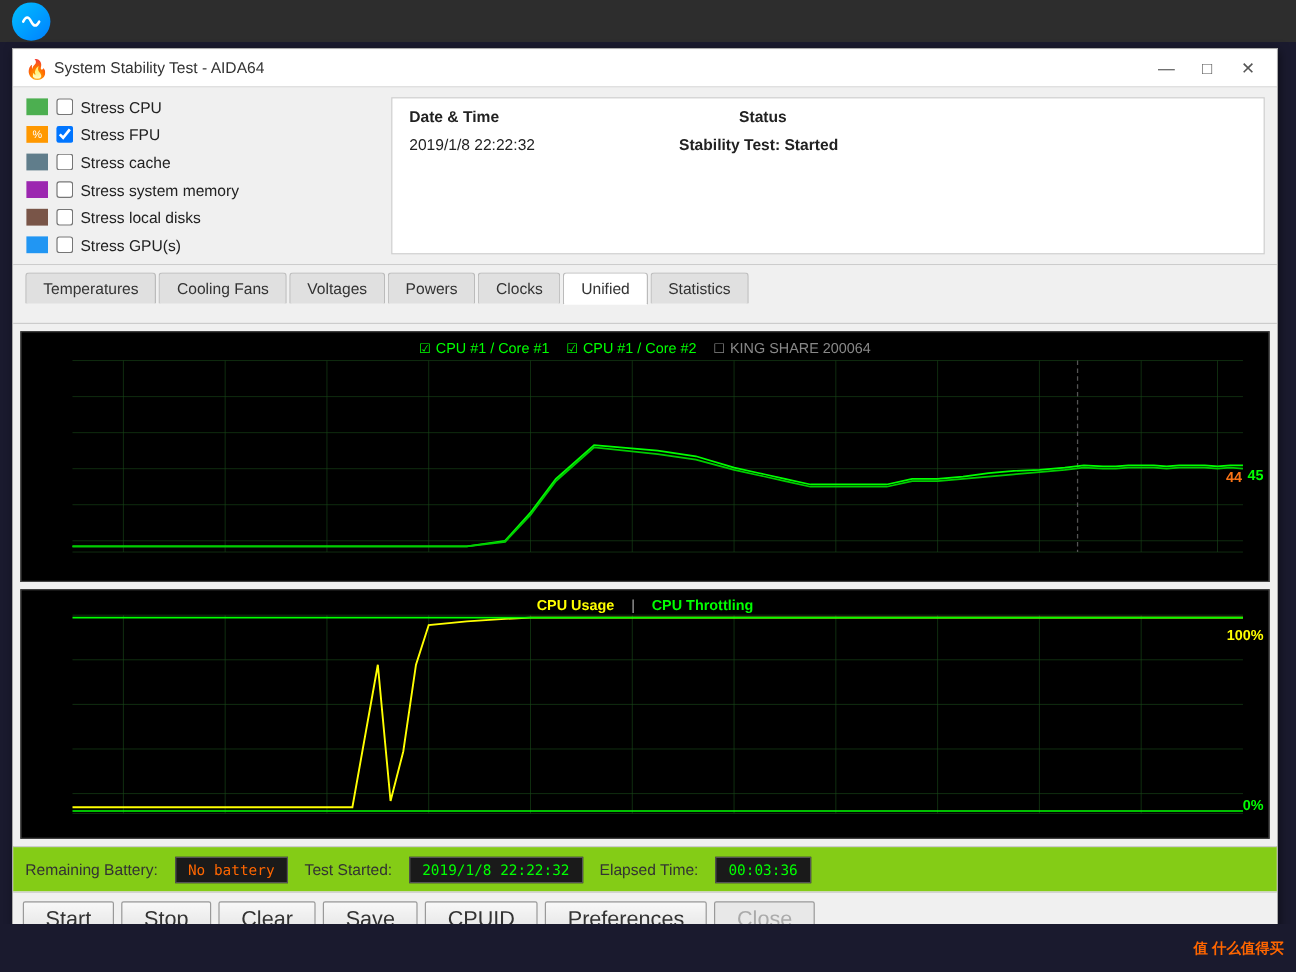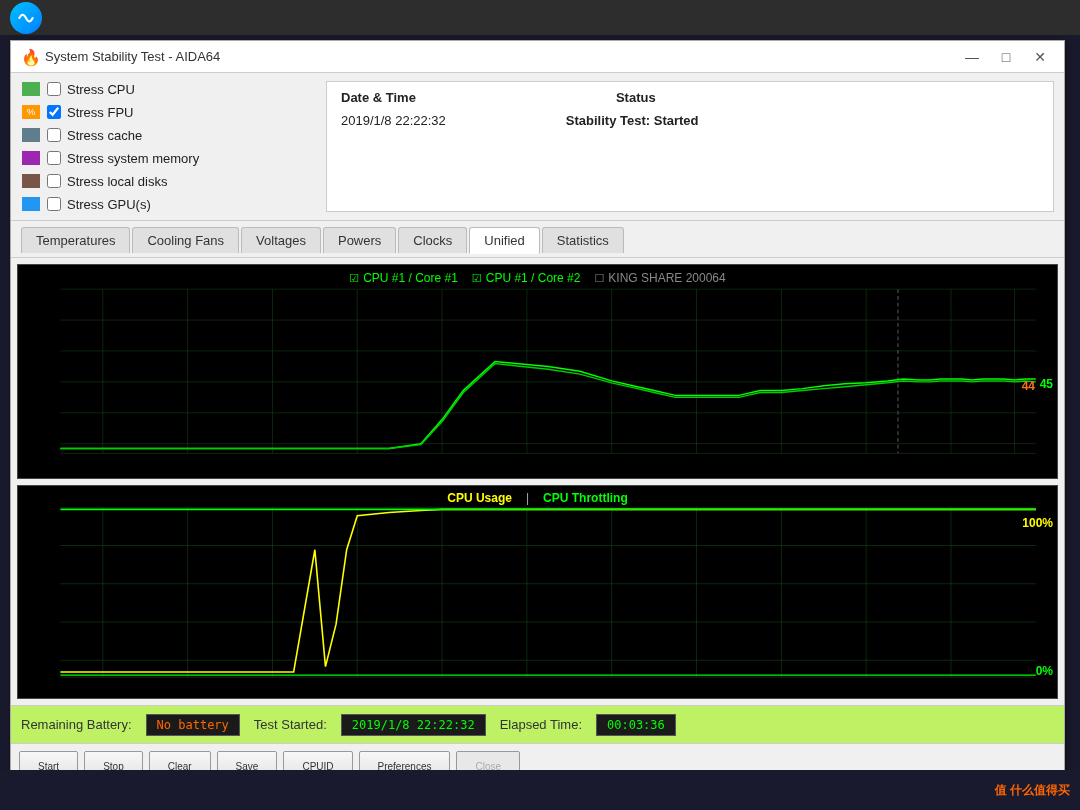--- a/index.html
+++ b/index.html
@@ -164,21 +164,21 @@
       color: #222;
     }
     .ds-status {
       font-weight: 600;
     }
 
     
     .tabs-bar {
       display: flex;
       align-items: flex-end;
-      padding: 6px 10px 4px;
+      padding: 6px 10px 16px;
       background: #f0f0f0;
       border-bottom: 1px solid #ccc;
       gap: 2px;
     }
     .tab {
       padding: 5px 14px;
       font-size: 13px;
       color: #333;
       background: #e0e0e0;
       border: 1px solid #bbb;
@@ -297,21 +297,21 @@
       right: 4px;
       bottom: 20px;
       font-size: 12px;
       font-weight: bold;
       color: #00ff00;
     }
 
     
     .status-bar {
       height: 38px;
-      background: #bef264;
+      background: #84cc16;
       border-top: 1px solid #ccc;
       display: flex;
       align-items: center;
       padding: 0 10px;
       gap: 14px;
       font-size: 13px;
     }
     .status-label { color: #333; }
     .status-value {
       background: #1a1a1a;
@@ -331,21 +331,21 @@
       background: #f0f0f0;
       border-top: 1px solid #ccc;
       display: flex;
       align-items: center;
       padding: 0 8px;
       gap: 6px;
     }
     .btn {
       height: 32px;
       padding: 0 18px;
-      font-size: 10px;
+      font-size: 18px;
       cursor: pointer;
       border: 1px solid #999;
       background: linear-gradient(to bottom, #f8f8f8, #e0e0e0);
       color: #333;
       border-radius: 2px;
       text-decoration: underline;
     }
     .btn:disabled { color: #aaa; cursor: default; background: #e8e8e8; }
 
     

